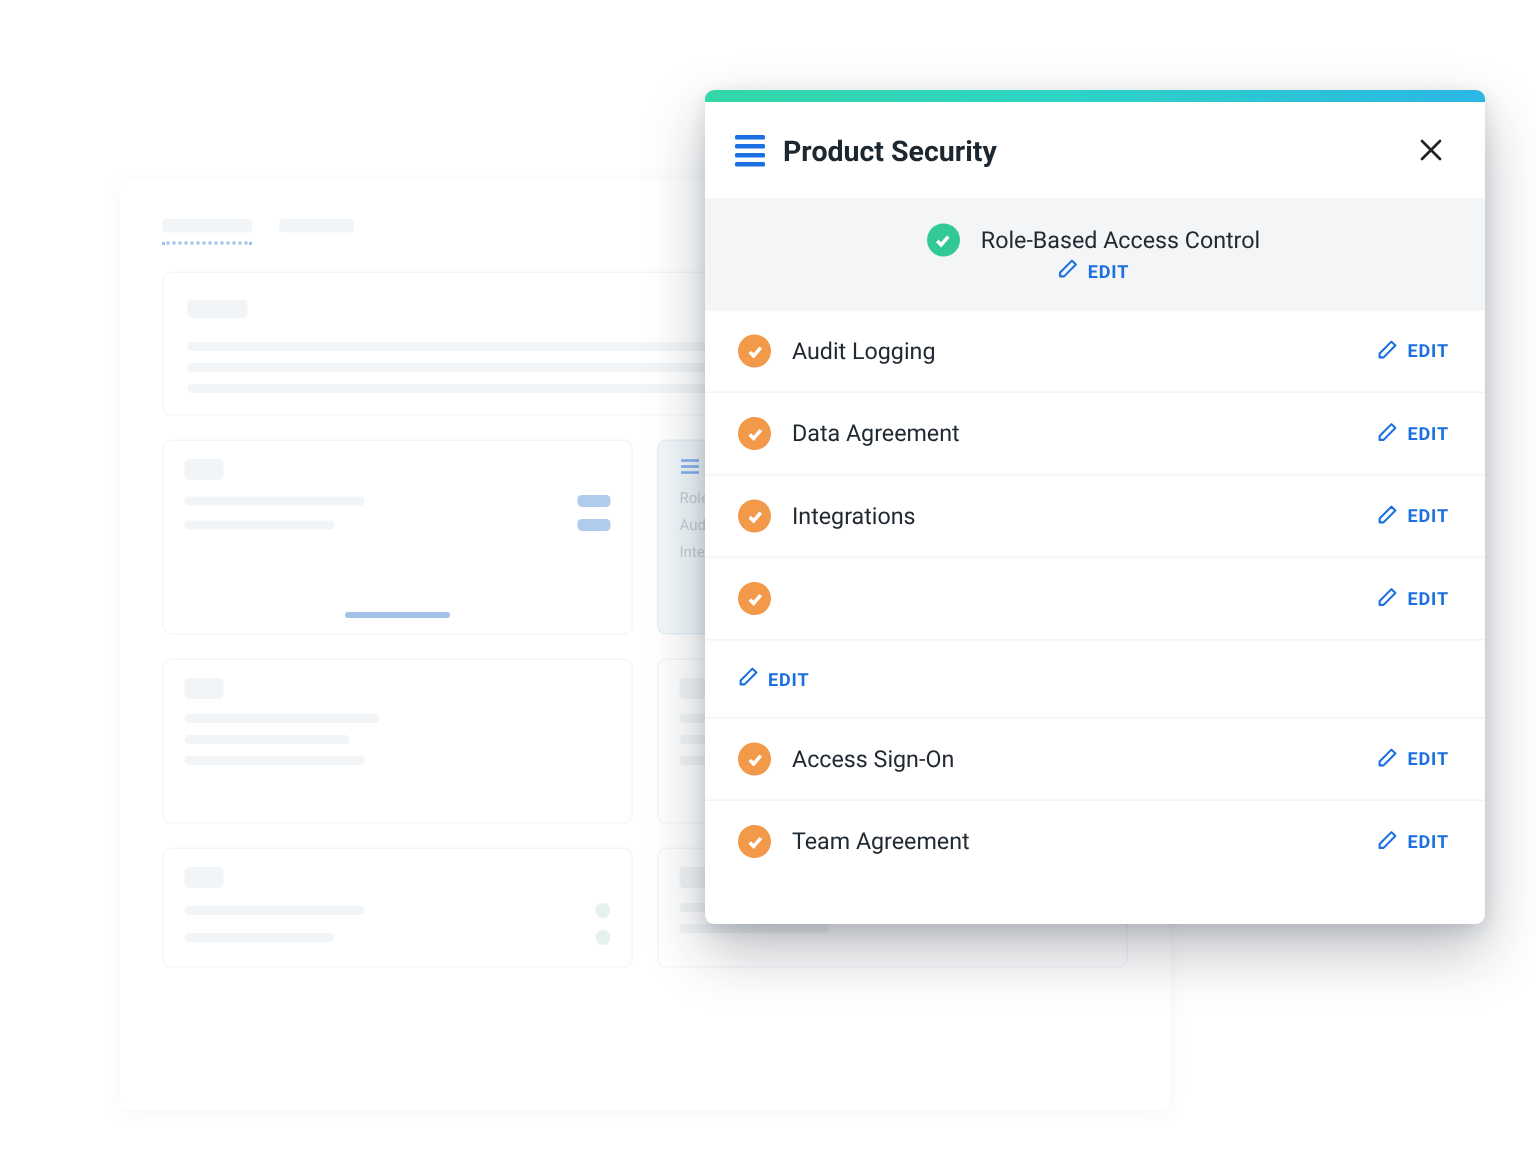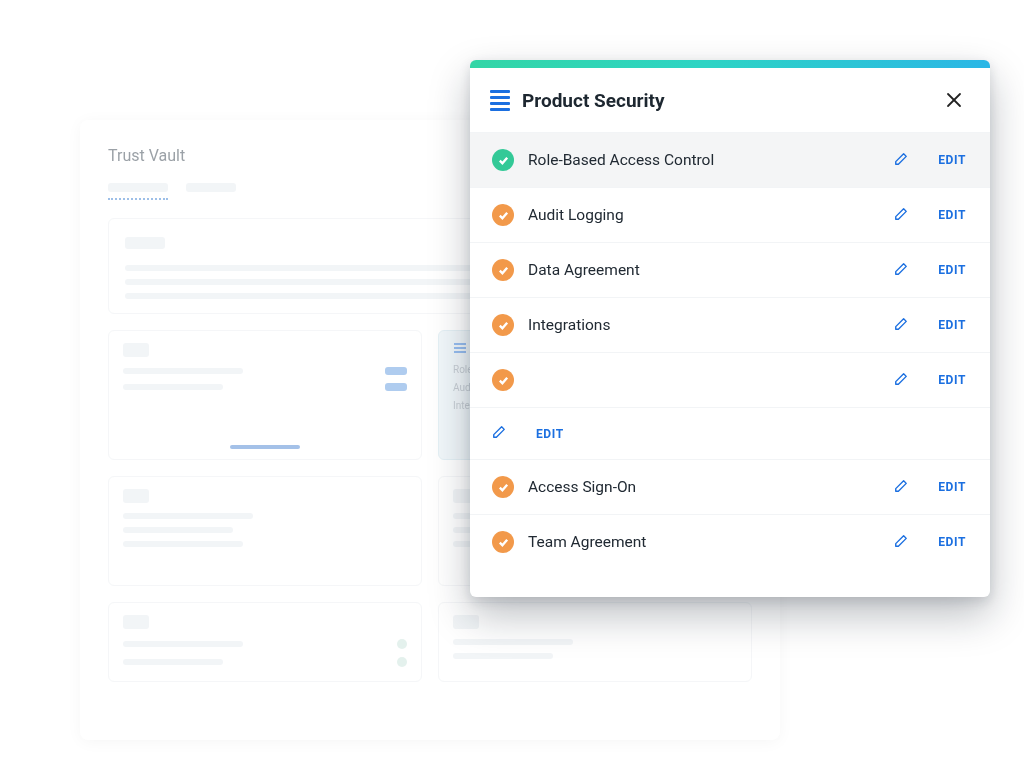--- a/index.html
+++ b/index.html
@@ -66,39 +66,38 @@
   .panel-title { font-size:19px; font-weight:700; color:#1d2730; }
   .close-btn { width:24px; height:24px; display:flex; align-items:center; justify-content:center; cursor:pointer; color:#222; }
   .close-btn svg { width:16px; height:16px; }
 
   .list { }
   .item {
     display:flex; align-items:center; justify-content:space-between;
     padding:16px 24px 16px 22px;
     border-top:1px solid #f2f4f6;
   }
-  .item.selected { background:#f4f5f6; }
+  .item.selected { background:#f4f5f6;flex-direction:column; }
   .item .il { display:flex; align-items:center; gap:14px; }
   .status-badge { width:22px; height:22px; border-radius:50%; display:flex; align-items:center; justify-content:center; flex:0 0 22px; }
   .status-badge.green { background:#33c997; }
   .status-badge.orange { background:#f2994a; }
   .status-badge svg { width:11px; height:11px; stroke:#fff; stroke-width:2.6; fill:none; }
   .item-label { font-size:15.5px; color:#212a33; }
   .edit-group { display:flex; align-items:center; gap:6px; color:#1b6fe0; cursor:pointer; }
   .edit-group .pencil { width:14px; height:14px; }
-  .edit-text { font-size:12px; font-weight:700; letter-spacing:0.6px;margin-left:24px; }
+  .edit-text { font-size:12px; font-weight:700; letter-spacing:0.6px; }
   .panel-footer-space { height:28px; }
 </style>
 </head>
 <body>
 
 <div class="stage">
 
   <div class="bg-window">
-    <div class="bg-title">Trust Vault</div>
 
     <div class="tabbar">
       <div class="sk" style="width:60px"></div>
       <div class="sk" style="width:50px"></div>
     </div>
     <div class="tab-underline"></div>
 
     <div class="card-big" style="display:flex; gap:20px;">
       <div style="flex:1">
         <div class="sk-row" style="justify-content:space-between; margin-bottom:12px;">

